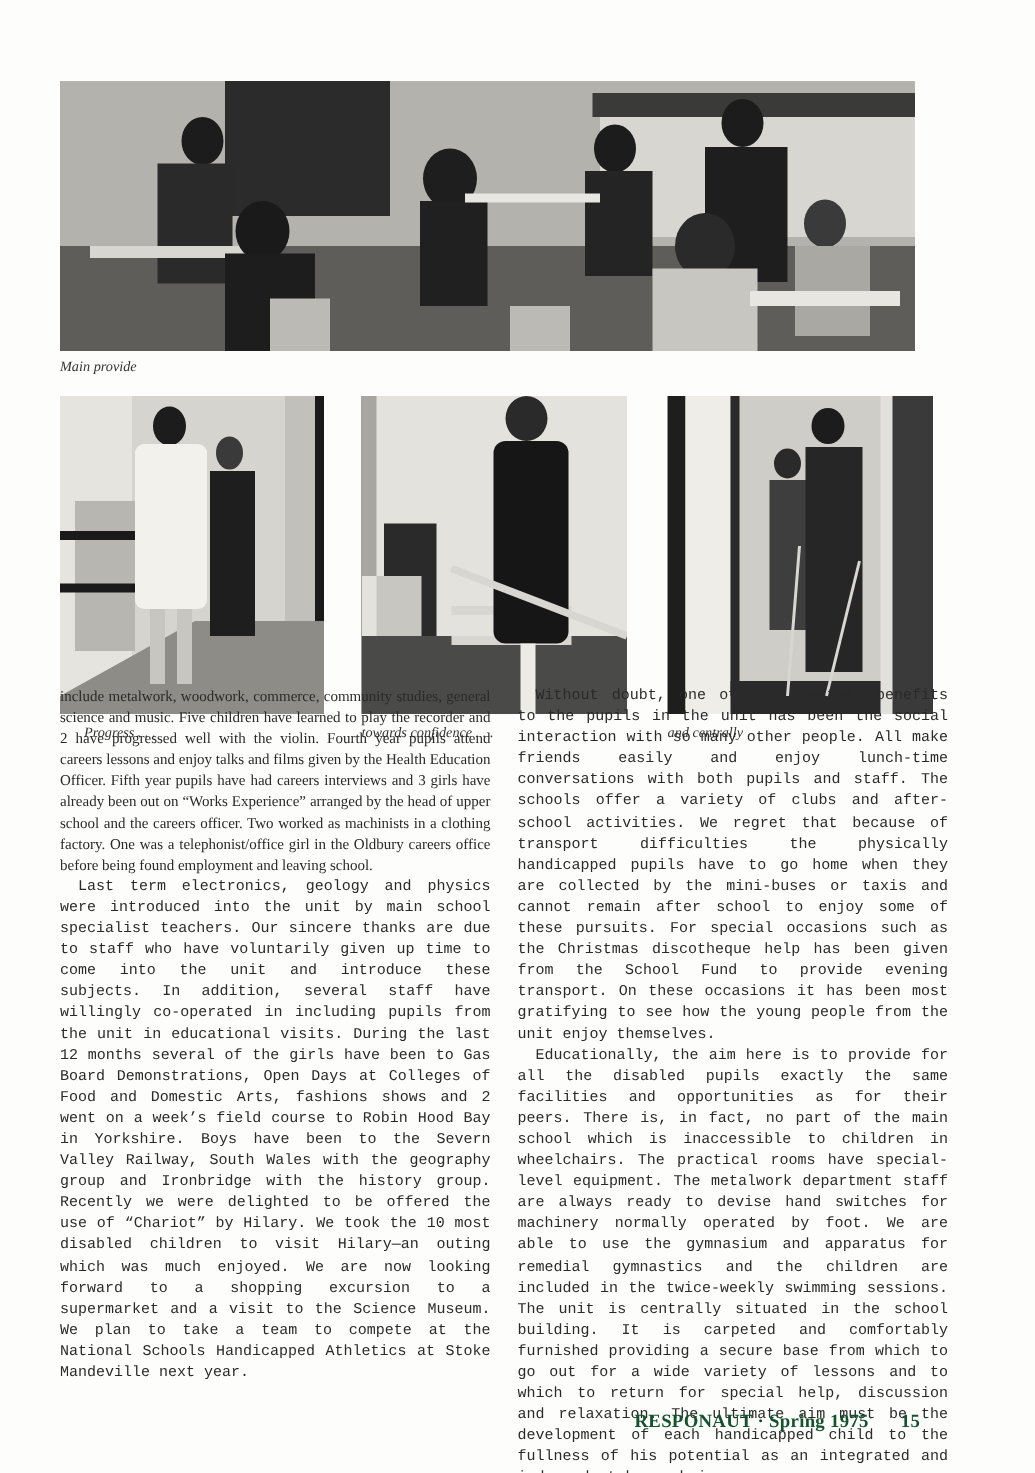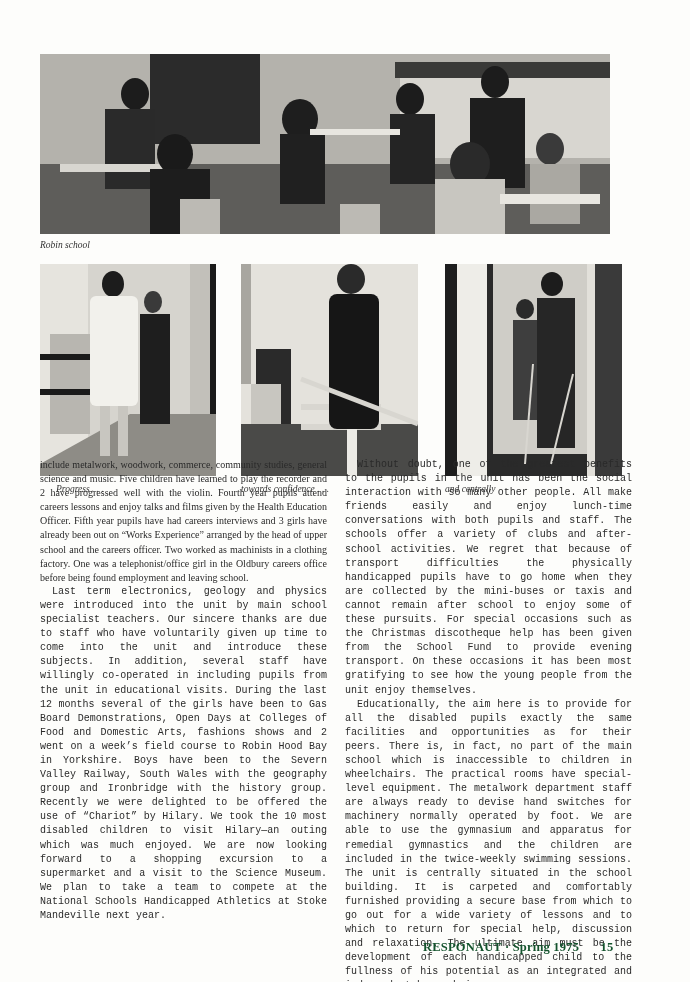--- a/index.html
+++ b/index.html
@@ -47,21 +47,21 @@
     <rect x="110" y="115" width="60" height="65" fill="#1d1d1d"></rect>
     <ellipse cx="430" cy="110" rx="20" ry="22" fill="#2a2a2a"></ellipse>
     <rect x="395" y="125" width="70" height="55" fill="#c8c6c0"></rect>
     <ellipse cx="510" cy="95" rx="14" ry="16" fill="#3a3a3a"></ellipse>
     <rect x="490" y="110" width="50" height="60" fill="#aaa8a2"></rect>
     <rect x="460" y="140" width="100" height="10" fill="#e8e6e0"></rect>
     <rect x="140" y="145" width="40" height="35" fill="#bcbab4"></rect>
     <rect x="300" y="150" width="40" height="30" fill="#bcbab4"></rect>
   </svg>
 </div>
-<div class="caption" style="left:40px; top:240px;">Robin school</div>
+<div class="caption" style="left:40px; top:240px;">Main provide</div>
 
 <div class="photo" style="left:40px; top:264px; width:176px; height:212px;">
   <svg viewBox="0 0 176 212" preserveAspectRatio="none">
     <rect width="176" height="212" fill="#d6d4ce"></rect>
     <rect x="0" y="0" width="48" height="212" fill="#e6e4de"></rect>
     <rect x="150" y="0" width="26" height="150" fill="#c2c0ba"></rect>
     <rect x="170" y="0" width="6" height="150" fill="#1a1a1a"></rect>
     <rect x="10" y="70" width="40" height="100" fill="#b8b6b0"></rect>
     <rect x="0" y="90" width="50" height="6" fill="#1a1a1a"></rect>
     <rect x="0" y="125" width="50" height="6" fill="#1a1a1a"></rect>

